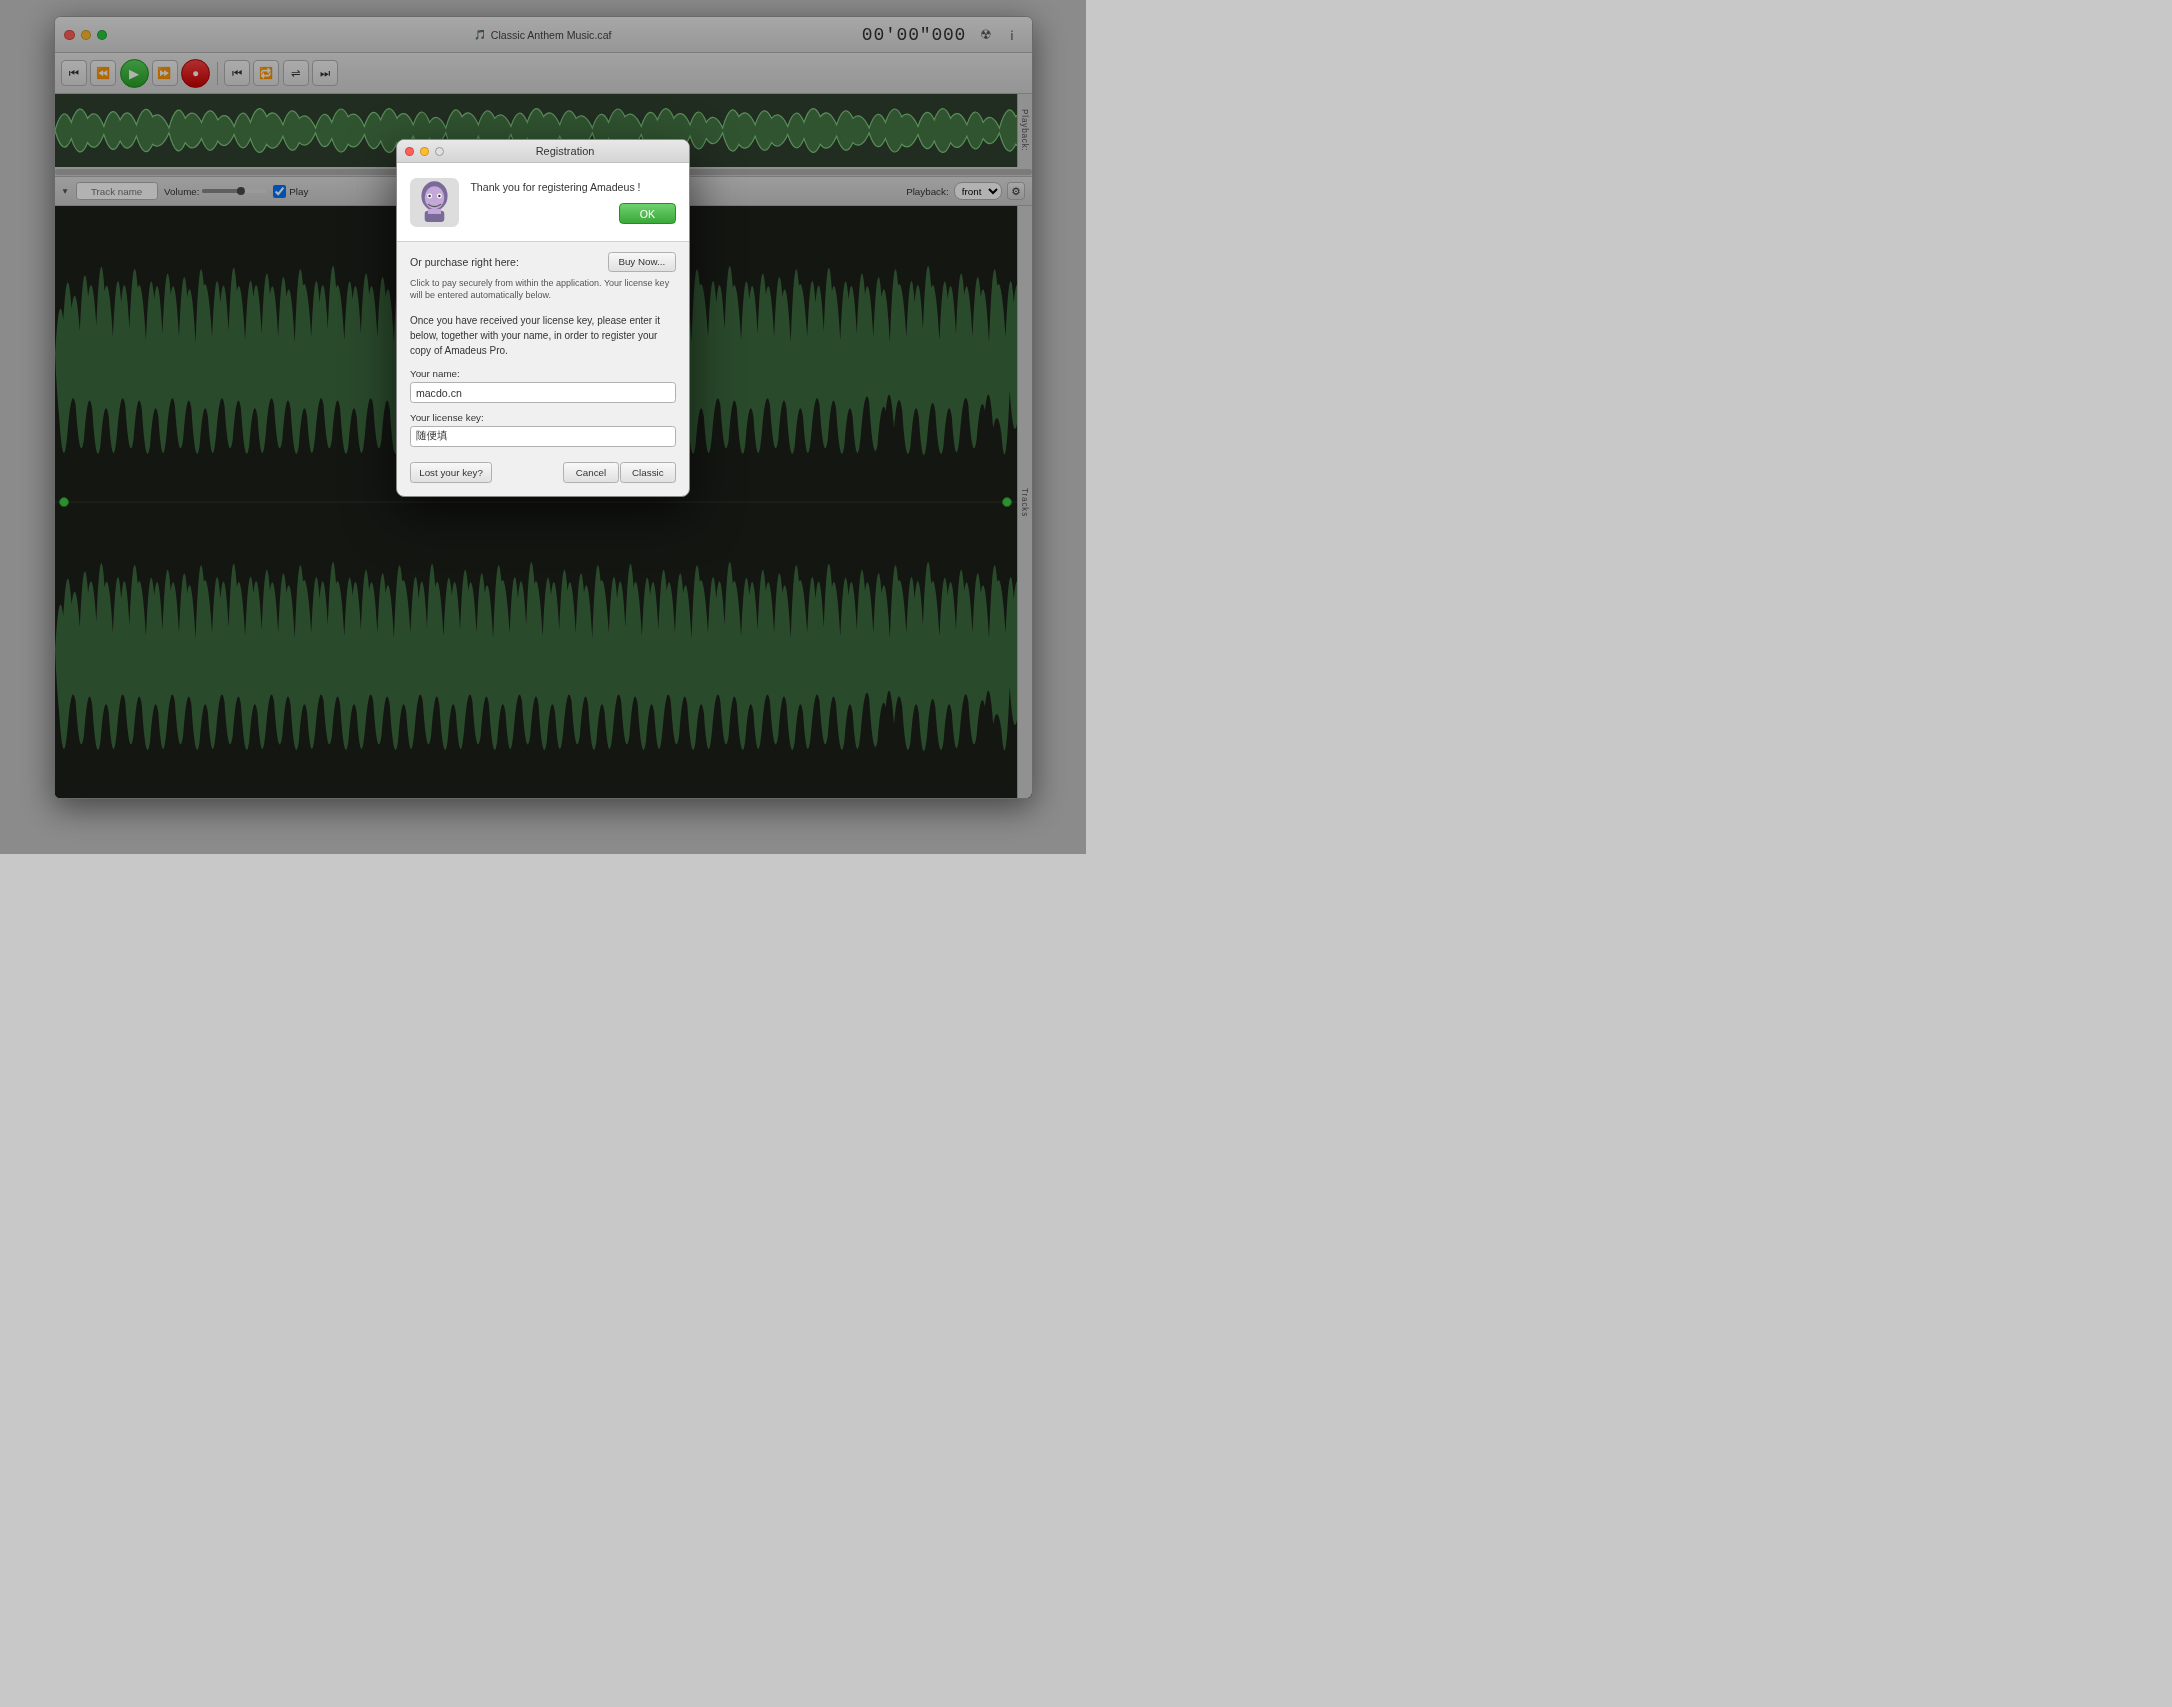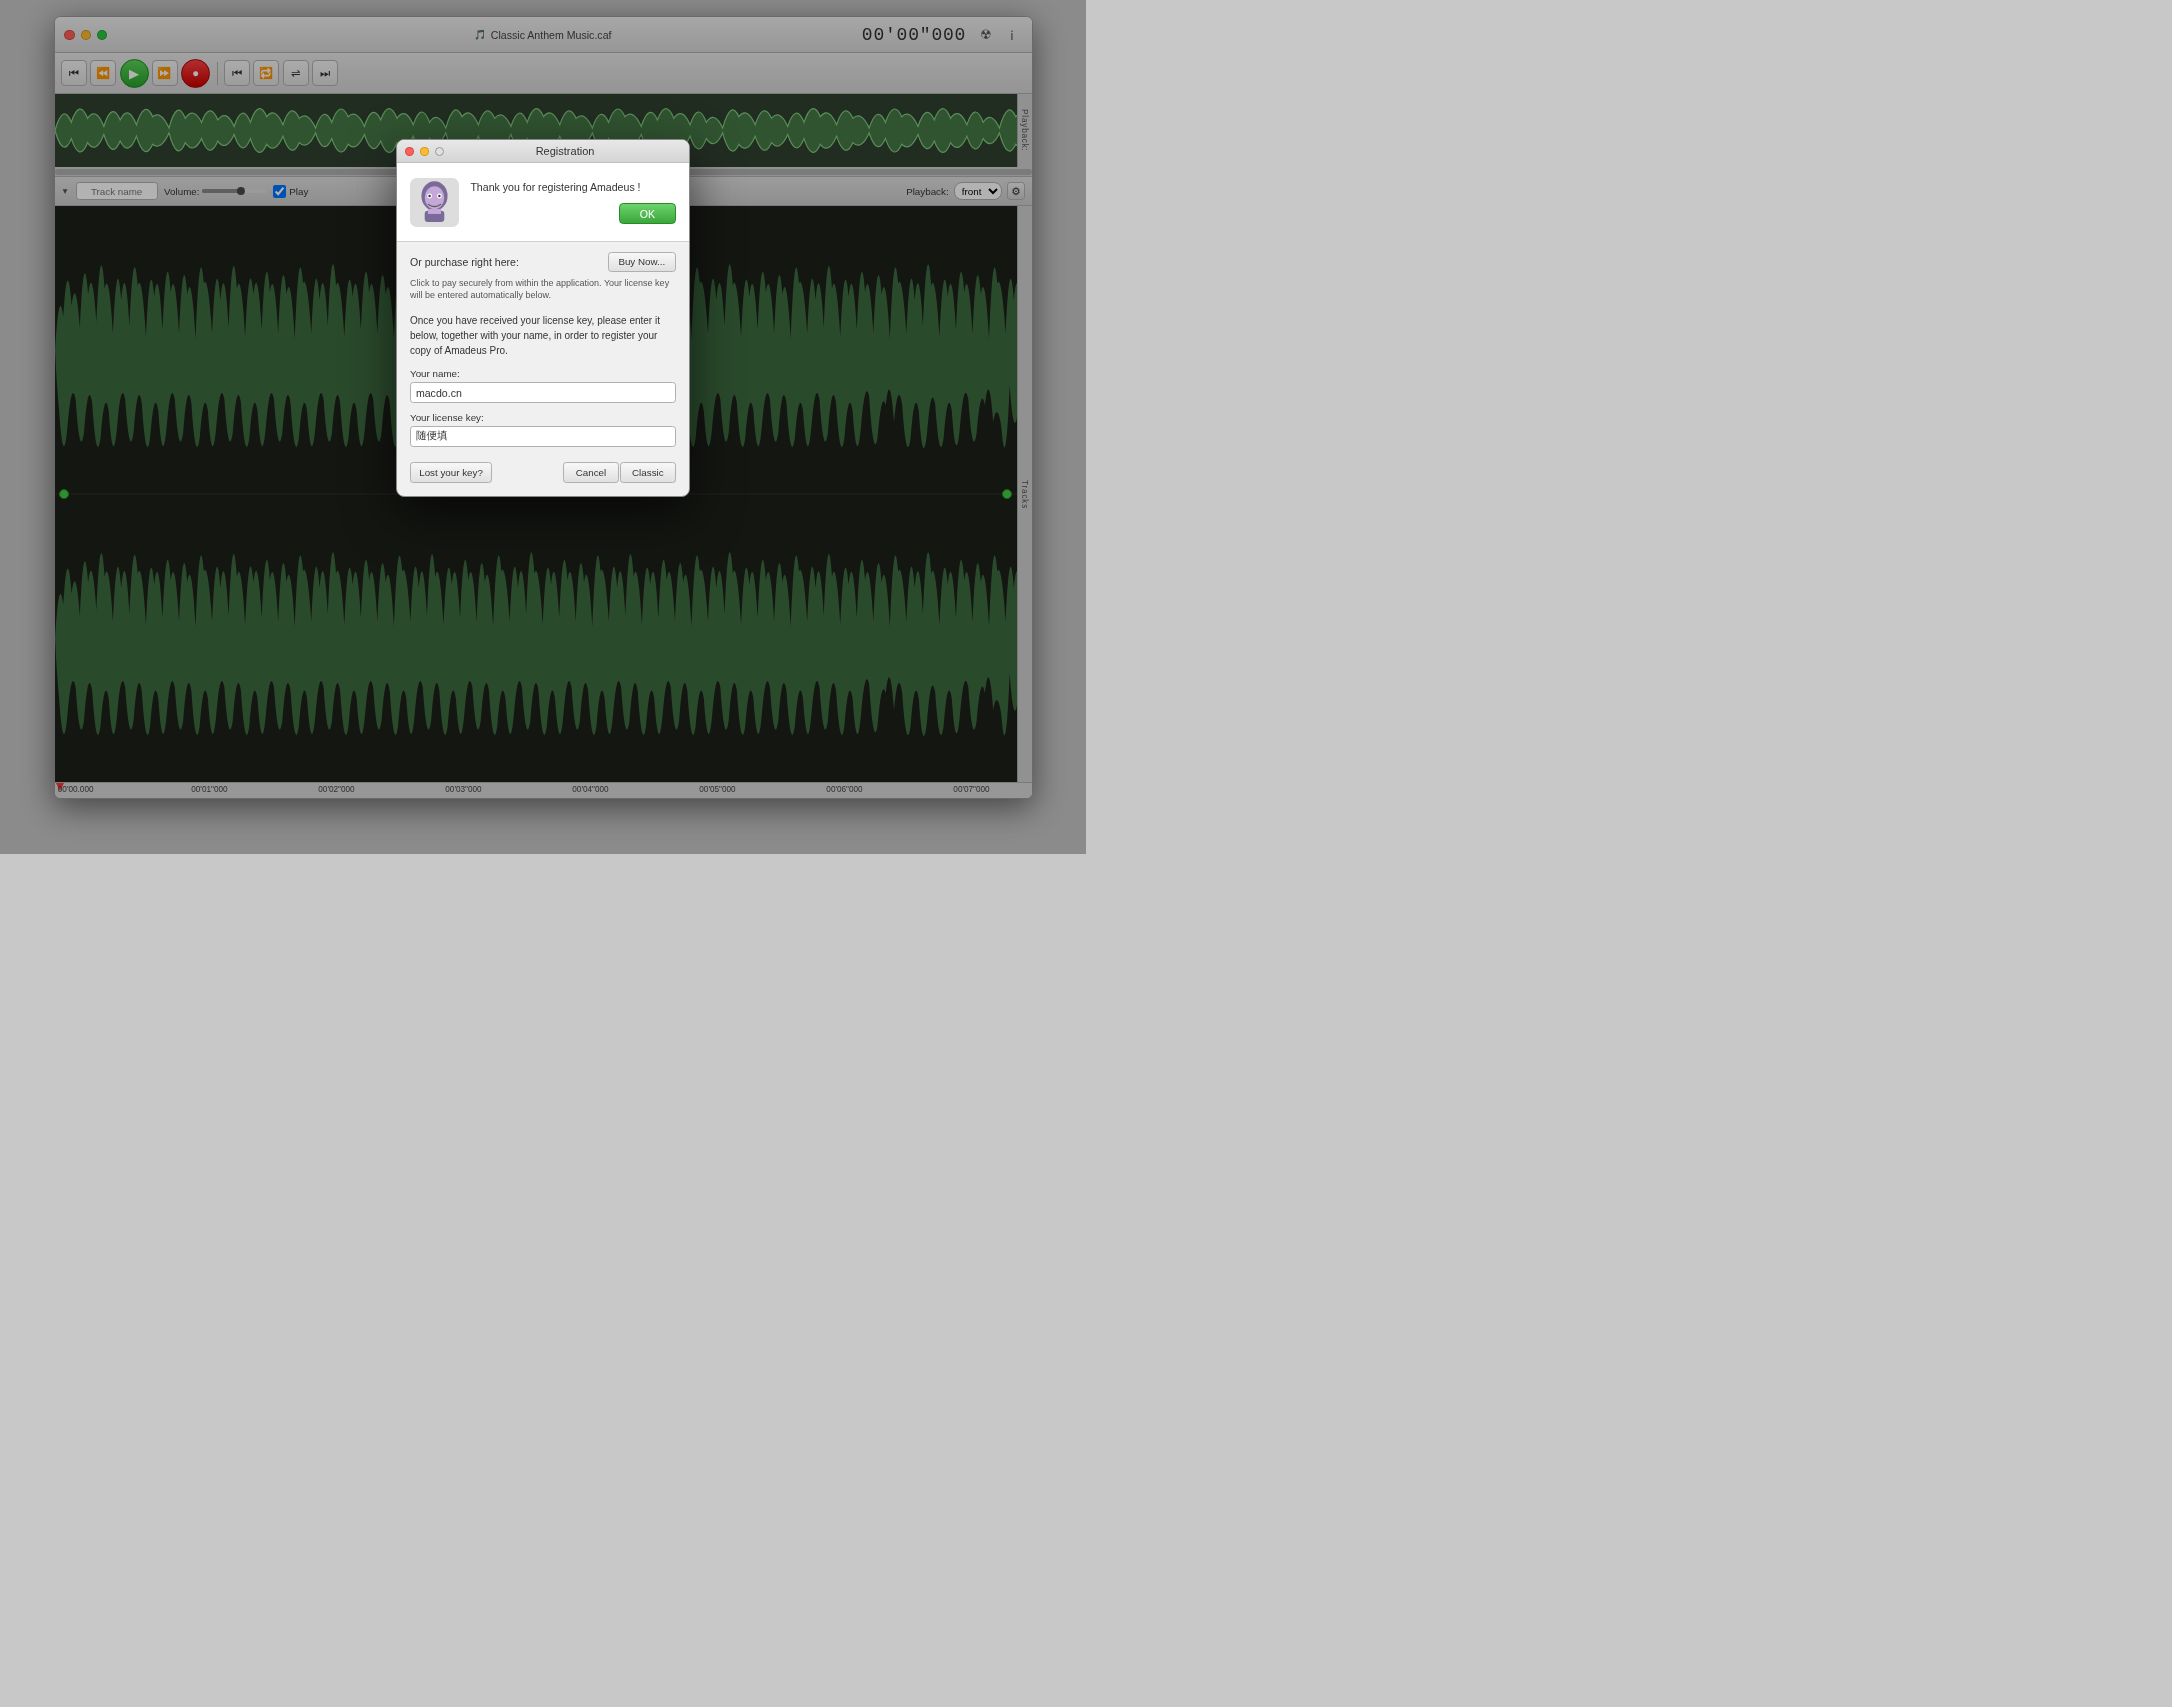--- a/index.html
+++ b/index.html
@@ -781,31 +781,20 @@
           Q60,422 55,470 Q50,495 45,438 Q40,415 35,465 Q30,490 25,435
           Q20,415 15,460 Q10,500 5,445 Q2,422 0,390Z" fill="rgba(100,200,110,0.45)"></path>
       </svg>
 
       
       <div style="position:absolute;right:0;top:0;bottom:0;width:14.7px;background:#d0d0d0;border-left:0.8px solid #aaa;display:flex;align-items:center;justify-content:center;">
         <span style="writing-mode:vertical-rl;font-size:8.2px;color:#555;letter-spacing:0.8px;">Tracks</span>
       </div>
     </div>
 
-    <div class="time-ruler">
-      <div class="playhead" style="left:1.6px;"></div>
-      <div class="time-marker" style="left:3.3px;">00'00.000</div>
-      <div class="time-marker" style="left:14%;">00'01"000</div>
-      <div class="time-marker" style="left:27%;">00'02"000</div>
-      <div class="time-marker" style="left:40%;">00'03"000</div>
-      <div class="time-marker" style="left:53%;">00'04"000</div>
-      <div class="time-marker" style="left:66%;">00'05"000</div>
-      <div class="time-marker" style="left:79%;">00'06"000</div>
-      <div class="time-marker" style="left:92%;">00'07"000</div>
-    </div>
 
   </div>
 
   <div class="dialog-overlay">
     <div class="dialog">
 
       <div class="dialog-titlebar">
         <div class="dialog-tl dialog-close"></div>
         <div class="dialog-tl dialog-min"></div>
         <div class="dialog-tl dialog-max"></div>

